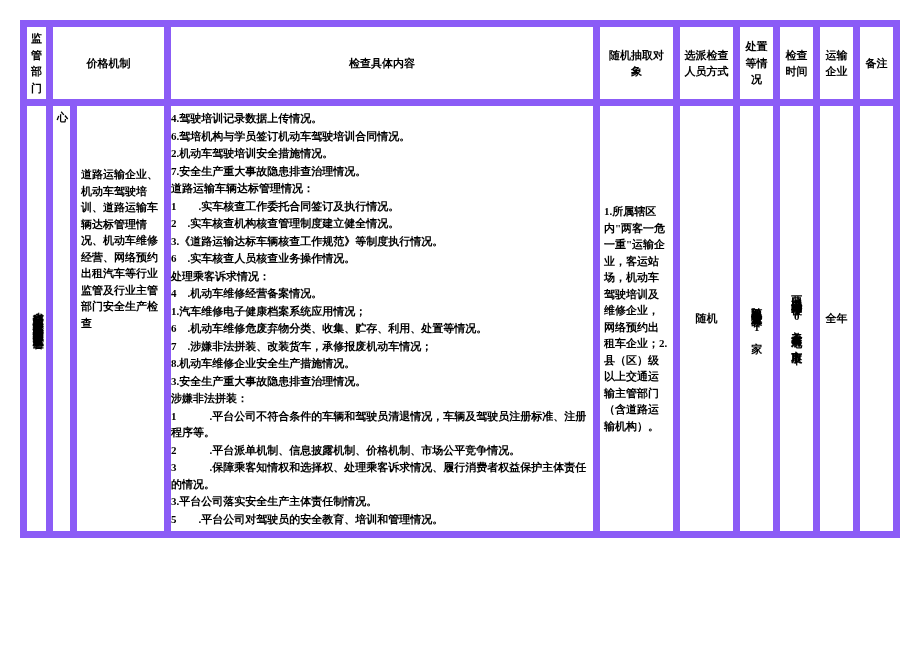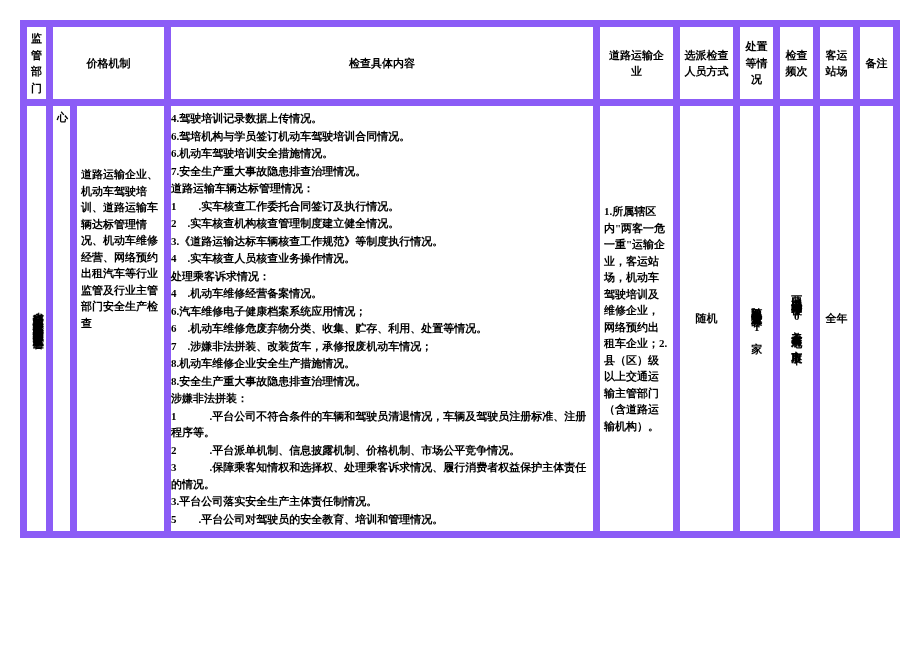--- a/index.html
+++ b/index.html
@@ -72,56 +72,56 @@
     <col class="col-ratio">
     <col class="col-freq">
     <col class="col-time">
     <col class="col-note">
   </colgroup>
   <thead>
     <tr>
       <th>监管部门</th>
       <th colspan="2">价格机制</th>
       <th>检查具体内容</th>
-      <th>道路运输企业</th>
+      <th>随机抽取对象</th>
       <th>选派检查人员方式</th>
       <th>处置等情况</th>
-      <th>检查频次</th>
-      <th>客运站场</th>
+      <th>检查时间</th>
+      <th>运输企业</th>
       <th>备注</th>
     </tr>
   </thead>
   <tbody>
     <tr>
       <td class="center">
         <span class="vertical-text">省交通运输厅综合法督处道路运输安全监管综合督查执政监管</span>
       </td>
       <td class="center" style="vertical-align:top;">
         <span>心</span>
       </td>
       <td style="vertical-align:top;padding-top:60px;">
         <span>道路运输企业、机动车驾驶培训、道路运输车辆达标管理情况、机动车维修经营、网络预约出租汽车等行业监管及行业主管部门安全生产检查</span>
       </td>
       <td class="content-cell">
         <p>4.驾驶培训记录数据上传情况。</p>
         <p>6.驾培机构与学员签订机动车驾驶培训合同情况。</p>
-        <p>6.机动车驾驶培训安全措施情况。</p>
+        <p>2.机动车驾驶培训安全措施情况。</p>
         <p>7.安全生产重大事故隐患排查治理情况。</p>
         <p>道路运输车辆达标管理情况：</p>
         <p>1　　.实车核查工作委托合同签订及执行情况。</p>
         <p>2　.实车核查机构核查管理制度建立健全情况。</p>
         <p>3.《道路运输达标车辆核查工作规范》等制度执行情况。</p>
-        <p>4　.实车核查人员核查业务操作情况。</p>
+        <p>6　.实车核查人员核查业务操作情况。</p>
         <p>处理乘客诉求情况：</p>
         <p>4　.机动车维修经营备案情况。</p>
-        <p>6.汽车维修电子健康档案系统应用情况；</p>
+        <p>1.汽车维修电子健康档案系统应用情况；</p>
         <p>6　.机动车维修危废弃物分类、收集、贮存、利用、处置等情况。</p>
         <p>7　.涉嫌非法拼装、改装货车，承修报废机动车情况；</p>
         <p>8.机动车维修企业安全生产措施情况。</p>
-        <p>8.安全生产重大事故隐患排查治理情况。</p>
+        <p>3.安全生产重大事故隐患排查治理情况。</p>
         <p>涉嫌非法拼装：</p>
         <p>1　　　.平台公司不符合条件的车辆和驾驶员清退情况，车辆及驾驶员注册标准、注册程序等。</p>
         <p>2　　　.平台派单机制、信息披露机制、价格机制、市场公平竞争情况。</p>
         <p>3　　　.保障乘客知情权和选择权、处理乘客诉求情况、履行消费者权益保护主体责任的情况。</p>
         <p>3.平台公司落实安全生产主体责任制情况。</p>
         <p>5　　.平台公司对驾驶员的安全教育、培训和管理情况。</p>
       </td>
       <td style="vertical-align:middle;">
         <span>1.所属辖区内"两客一危一重"运输企业，客运站场，机动车驾驶培训及维修企业，网络预约出租车企业；2.县（区）级以上交通运输主管部门（含道路运输机构）。</span>
       </td>

